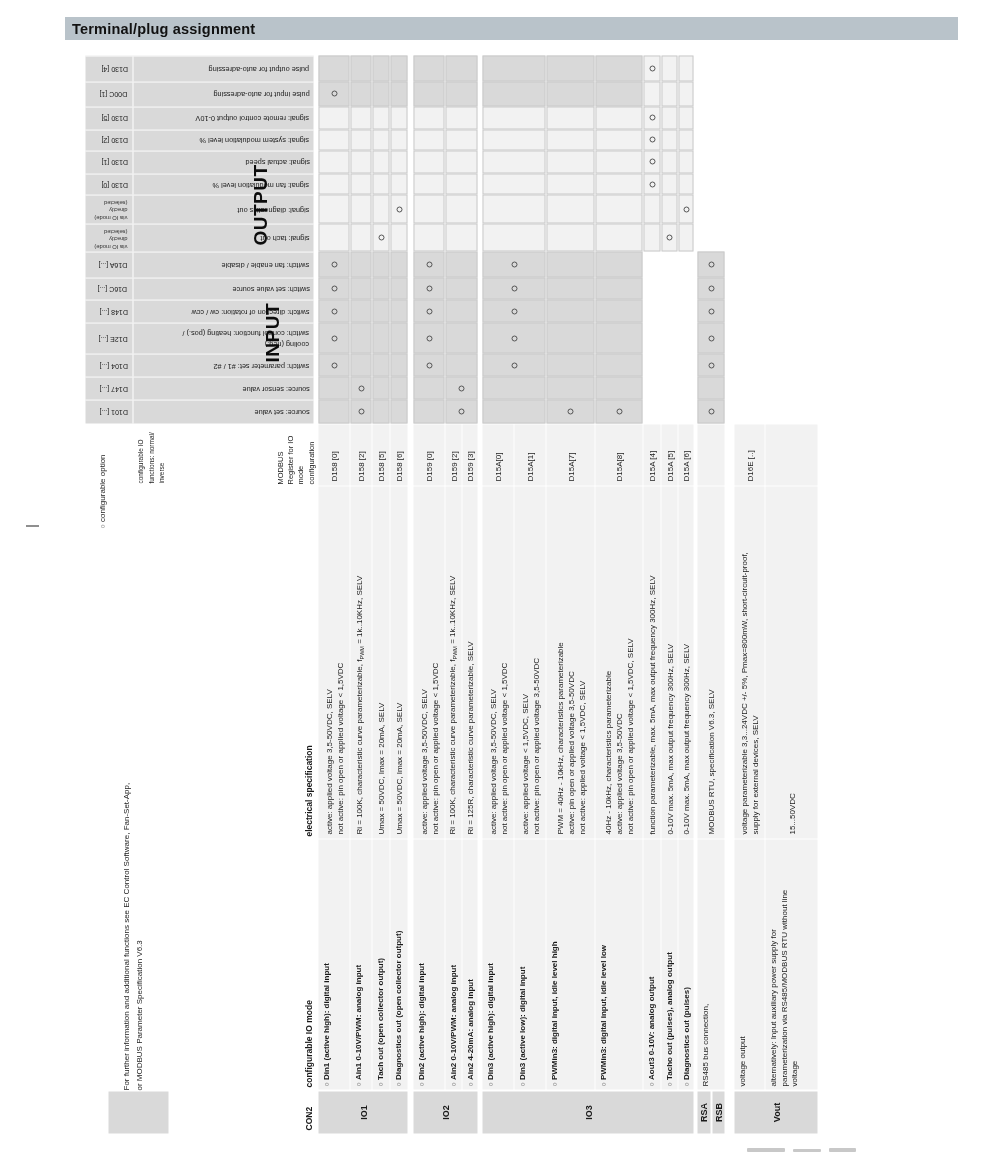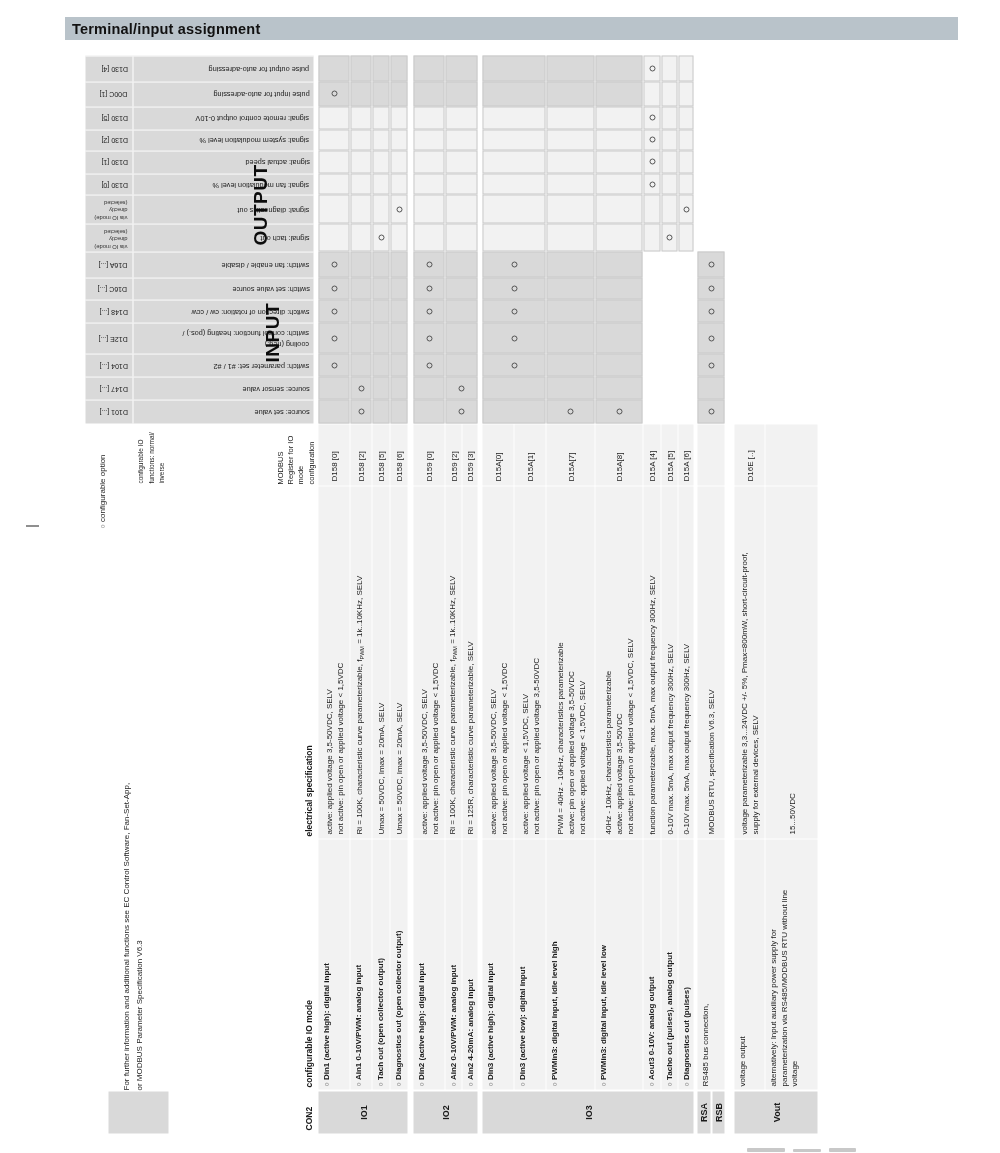--- a/index.html
+++ b/index.html
@@ -38,21 +38,21 @@
   .fcell.l{background:#f2f2f2;}
   .circ{width:4px;height:4px;border:1px solid #555;border-radius:50%;background:transparent;}
   sub{font-size:5.5px;}
   .smudge{position:absolute;background:#9a9a9a;opacity:.55;border-radius:1px;}
 </style>
 </head>
 <body>
 
 <div id="page">
   <div id="titlebar">
-    <div class="t">Terminal/input assignment</div>
+    <div class="t">Terminal/plug assignment</div>
   </div>
   <div id="fold"></div>
 
   <div id="land">
 
     <div class="abs" id="hdr" style="left:0;top:0;width:1078px;height:233px;">
       <div class="abs" style="left:0;top:23px;width:42px;height:60px;background:#d9d9d9;"></div>
       <div class="abs note" style="left:605px;top:12px;">
         <span class="mark">○</span>
         <span>configurable  option</span>

